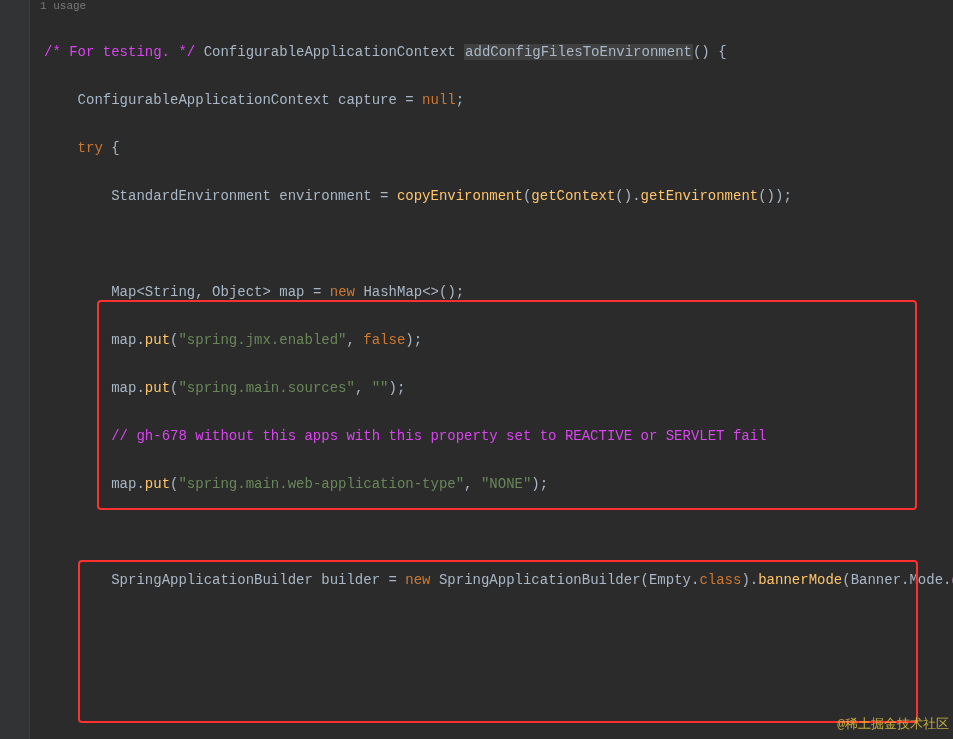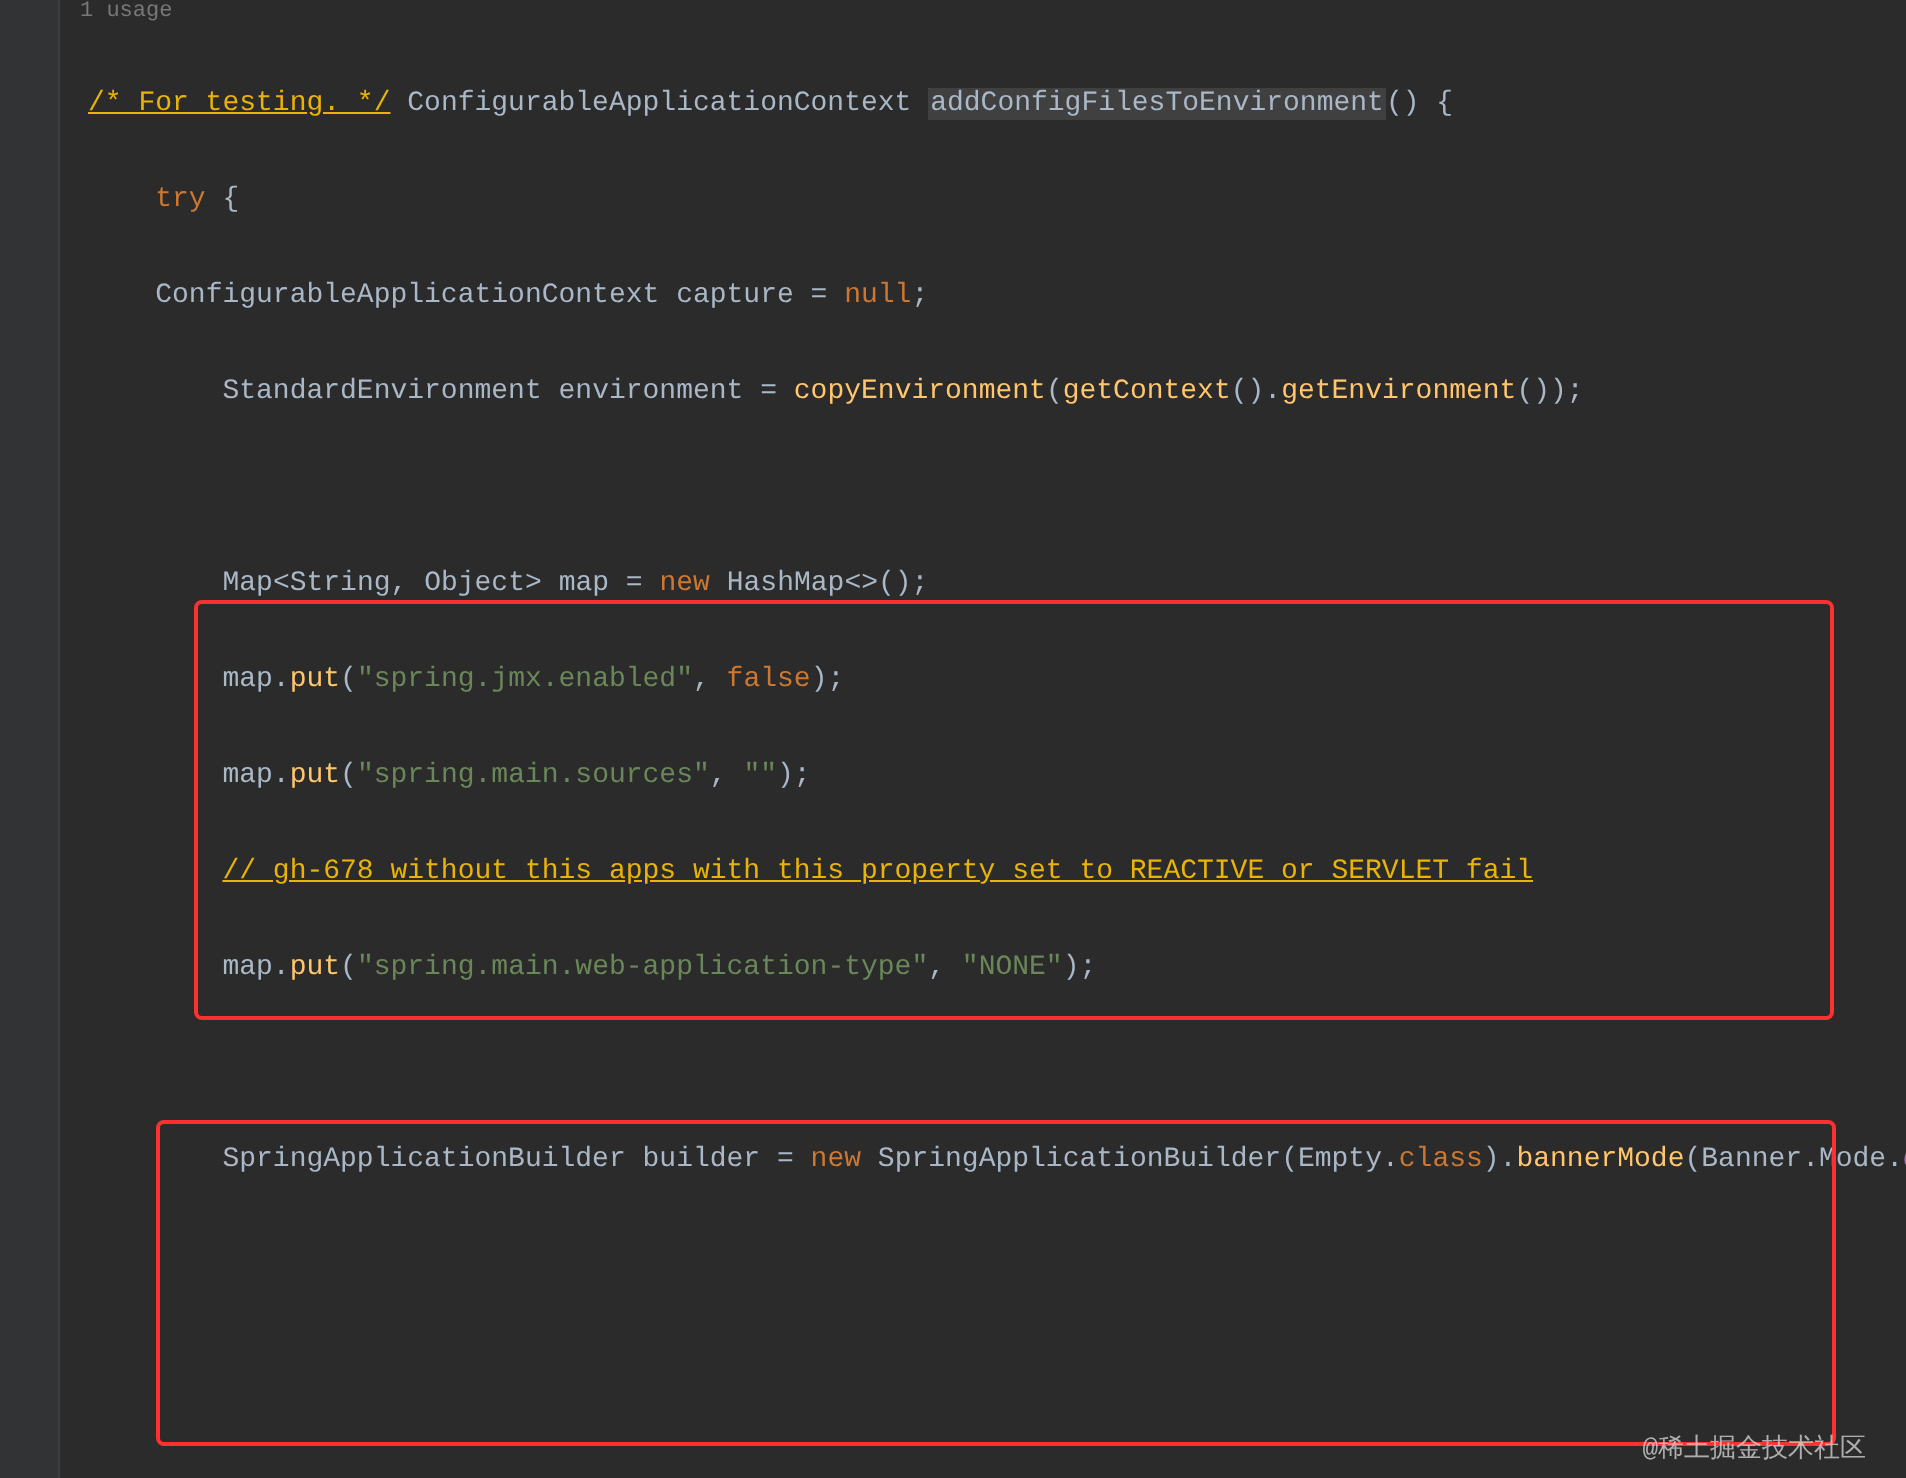--- a/index.html
+++ b/index.html
@@ -37,57 +37,57 @@
     right: 0;
     white-space: pre;
     line-height: 24px;
     padding-left: 14px;
   }
   .line { height: 24px; position: relative; }
   .kw { color: #cc7832; }
   .cls { color: #a9b7c6; }
   .method { color: #ffc66d; }
   .str { color: #6a8759; }
-  .comment { color: #eab308; text-decoration: underline; }
+  .comment { color: #d946ef; }
   .const { color: #9876aa; font-style: italic; }
   .paren { color: #a9b7c6; }
   .hl-method {
     background: #404040;
     padding: 0 1px;
   }
   .red-box {
     position: absolute;
     border: 2px solid #ff3030;
     border-radius: 4px;
     pointer-events: none;
     z-index: 5;
   }
   .box1 { left: 97px; top: 300px; width: 820px; height: 210px; }
   .box2 { left: 78px; top: 560px; width: 840px; height: 163px; }
   .watermark {
     position: absolute;
-    right: 20px;
+    right: 4px;
     bottom: 6px;
-    color: #e5e5e5;
+    color: #fde047;
     font-size: 13px;
     opacity: 0.7;
     z-index: 10;
   }
 </style>
 </head>
 <body>
 
 <div class="gutter"></div>
 
 <div class="usages">1 usage</div>
 
 <div class="code-area">
 <div class="line"><span class="comment">/* For testing. */</span> <span class="cls">ConfigurableApplicationContext</span> <span class="hl-method">addConfigFilesToEnvironment</span><span class="paren">()</span> <span class="paren">{</span></div>
+<div class="line">    <span class="cls">ConfigurableApplicationContext</span> <span>capture</span> = <span class="kw">null</span>;</div>
 <div class="line">    <span class="kw">try</span> <span class="paren">{</span></div>
-<div class="line">    <span class="cls">ConfigurableApplicationContext</span> <span>capture</span> = <span class="kw">null</span>;</div>
 <div class="line">        <span class="cls">StandardEnvironment</span> <span>environment</span> = <span class="method">copyEnvironment</span>(<span class="method">getContext</span>().<span class="method">getEnvironment</span>());</div>
 <div class="line"></div>
 <div class="line">        <span class="cls">Map</span>&lt;<span class="cls">String</span>, <span class="cls">Object</span>&gt; <span>map</span> = <span class="kw">new</span> <span class="cls">HashMap</span>&lt;&gt;();</div>
 <div class="line">        map.<span class="method">put</span>(<span class="str">"spring.jmx.enabled"</span>, <span class="kw">false</span>);</div>
 <div class="line">        map.<span class="method">put</span>(<span class="str">"spring.main.sources"</span>, <span class="str">""</span>);</div>
 <div class="line">        <span class="comment">// gh-678 without this apps with this property set to REACTIVE or SERVLET fail</span></div>
 <div class="line">        map.<span class="method">put</span>(<span class="str">"spring.main.web-application-type"</span>, <span class="str">"NONE"</span>);</div>
 <div class="line"></div>
 <div class="line">        <span class="cls">SpringApplicationBuilder</span> <span>builder</span> = <span class="kw">new</span> <span class="cls">SpringApplicationBuilder</span>(<span class="cls">Empty</span>.<span class="kw">class</span>).<span class="method">bannerMode</span>(<span class="cls">Banner</span>.<span class="cls">Mode</span>.<span class="const">OFF</span>)</div>
 

